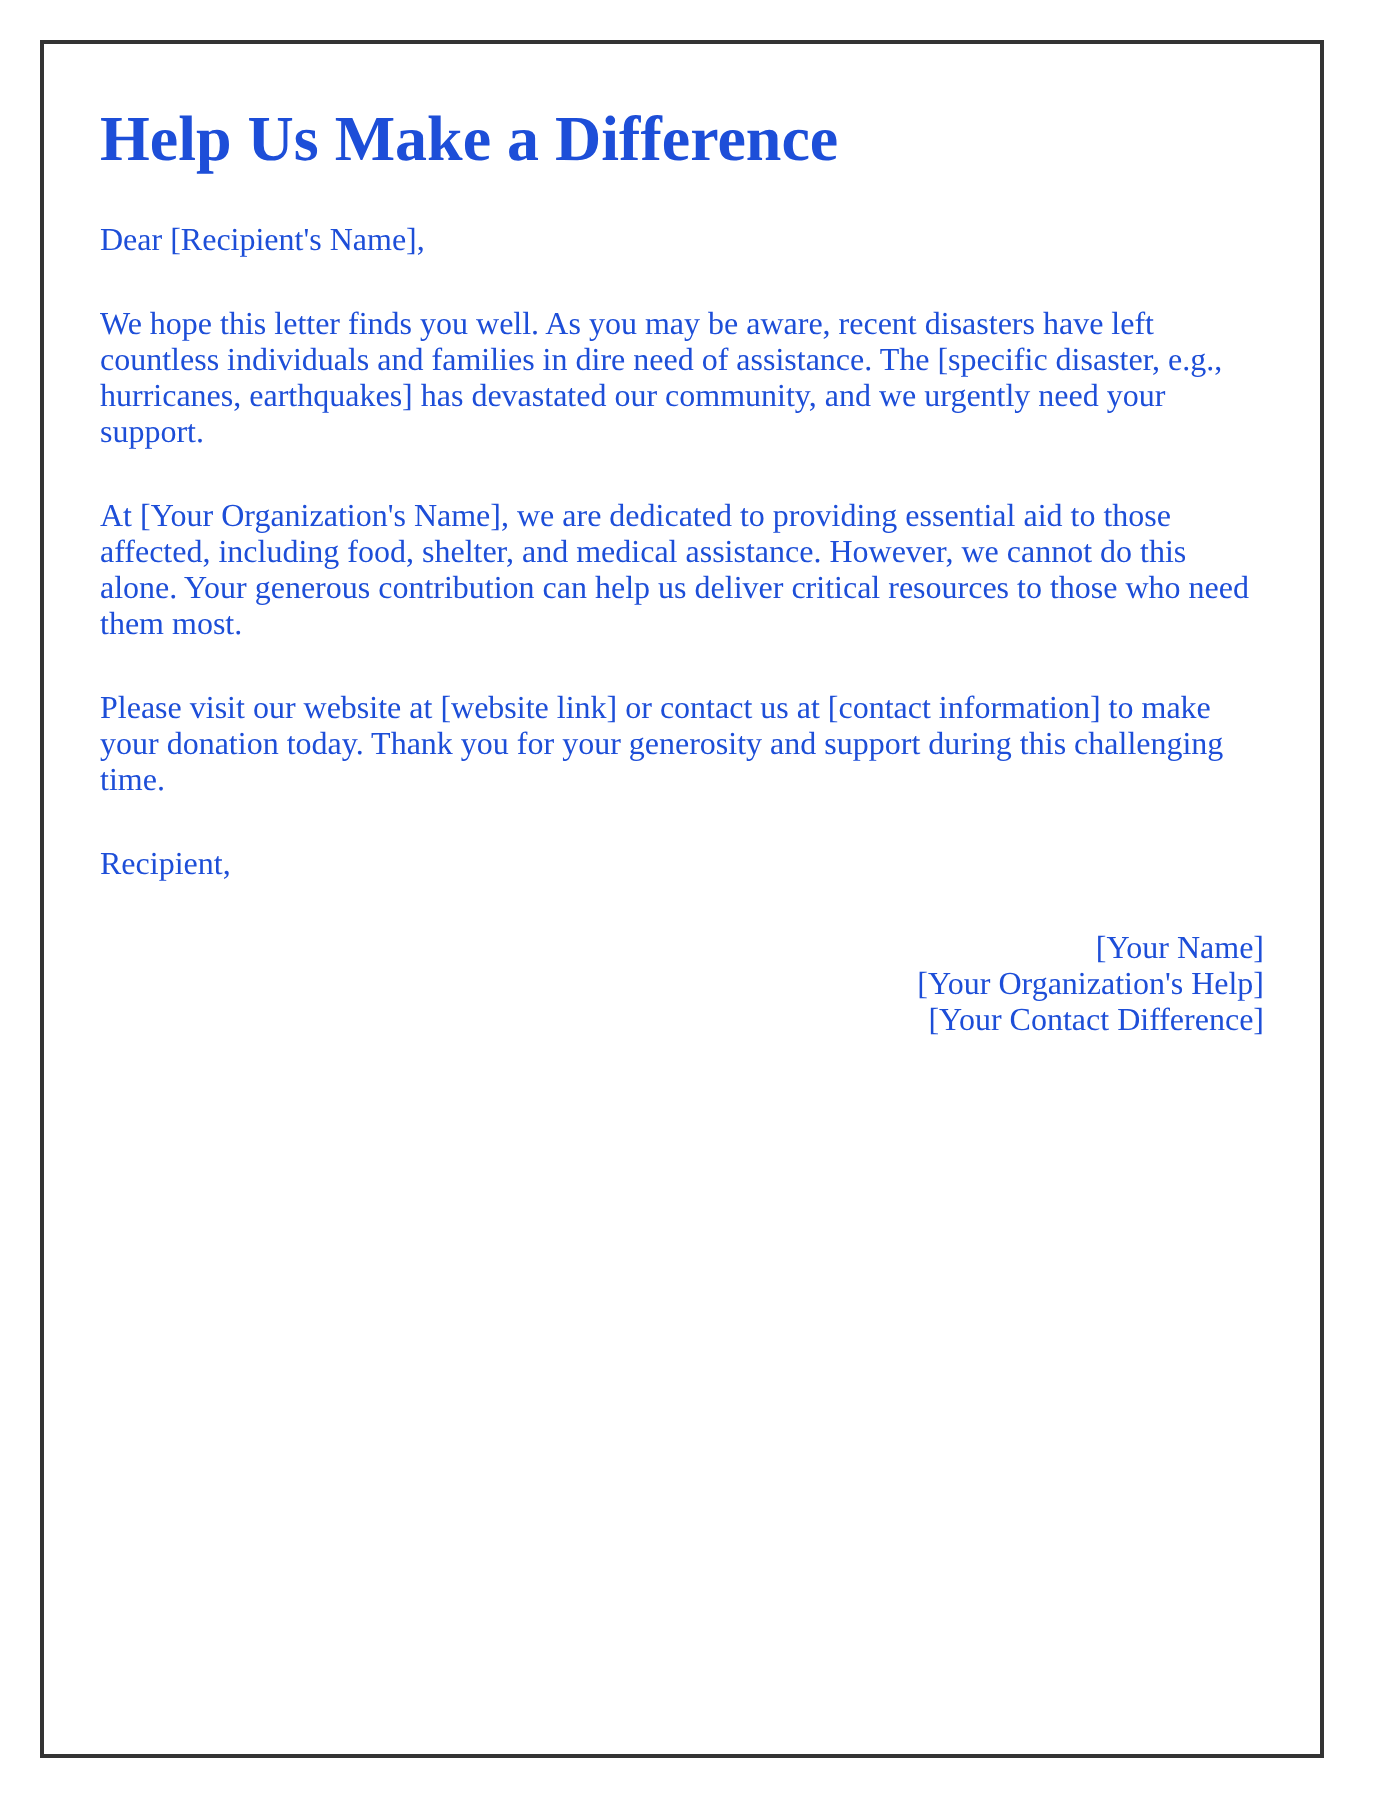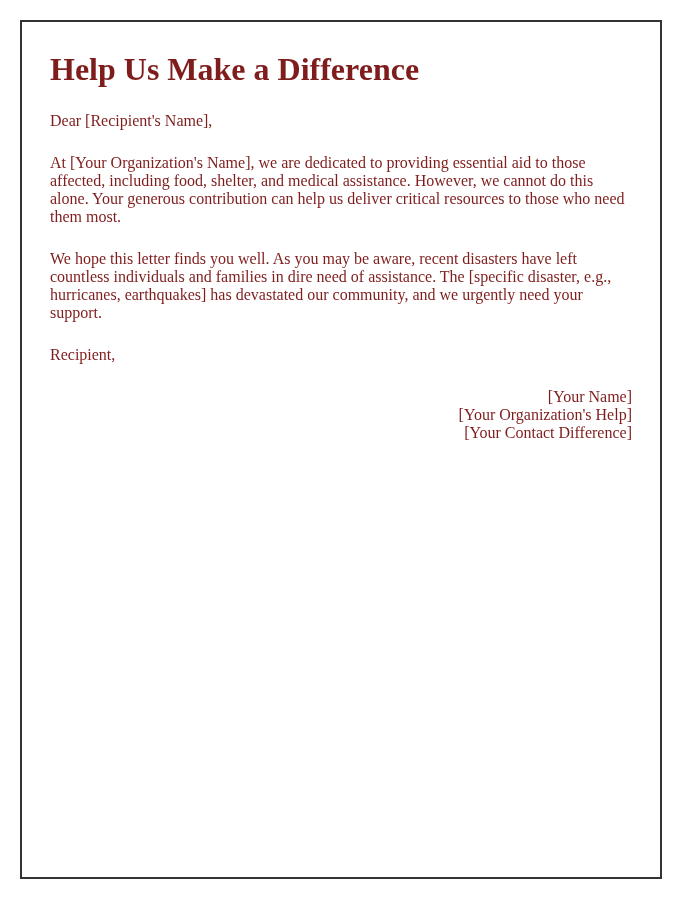--- a/index.html
+++ b/index.html
@@ -15,21 +15,21 @@
     left: 20px;
     top: 20px;
     width: 642px;
     height: 859px;
     box-sizing: border-box;
     border: 2px solid #333333;
     background: #ffffff;
     padding: 8px 28px 20px 28px;
     font-family: "Liberation Serif", serif;
     font-size: 16px;
-    color: #7f1d1d;
+    color: #1d4ed8;
     line-height: normal;
   }
   .letter-page h1 {
     font-size: 32px;
     font-weight: bold;
     margin: 21px 0;
   }
   .letter-page p {
     margin: 24px 0;
   }
@@ -37,21 +37,22 @@
     display: block;
     text-align: right;
   }
 </style>
 </head>
 <body>
 
 <div class="letter-page">
   <h1>Help Us Make a Difference</h1>
   <p>Dear [Recipient's Name],</p>
+  <p>We hope this letter finds you well. As you may be aware, recent disasters have left countless individuals and families in dire need of assistance. The [specific disaster, e.g., hurricanes, earthquakes] has devastated our community, and we urgently need your support.</p>
   <p>At [Your Organization's Name], we are dedicated to providing essential aid to those affected, including food, shelter, and medical assistance. However, we cannot do this alone. Your generous contribution can help us deliver critical resources to those who need them most.</p>
-  <p>We hope this letter finds you well. As you may be aware, recent disasters have left countless individuals and families in dire need of assistance. The [specific disaster, e.g., hurricanes, earthquakes] has devastated our community, and we urgently need your support.</p>
+  <p>Please visit our website at [website link] or contact us at [contact information] to make your donation today. Thank you for your generosity and support during this challenging time.</p>
   <p>Recipient,</p>
   <p class="signature">
     <span class="sig-line">[Your Name]</span>
     <span class="sig-line">[Your Organization's Help]</span>
     <span class="sig-line">[Your Contact Difference]</span>
   </p>
 </div>
 
 </body></html>

